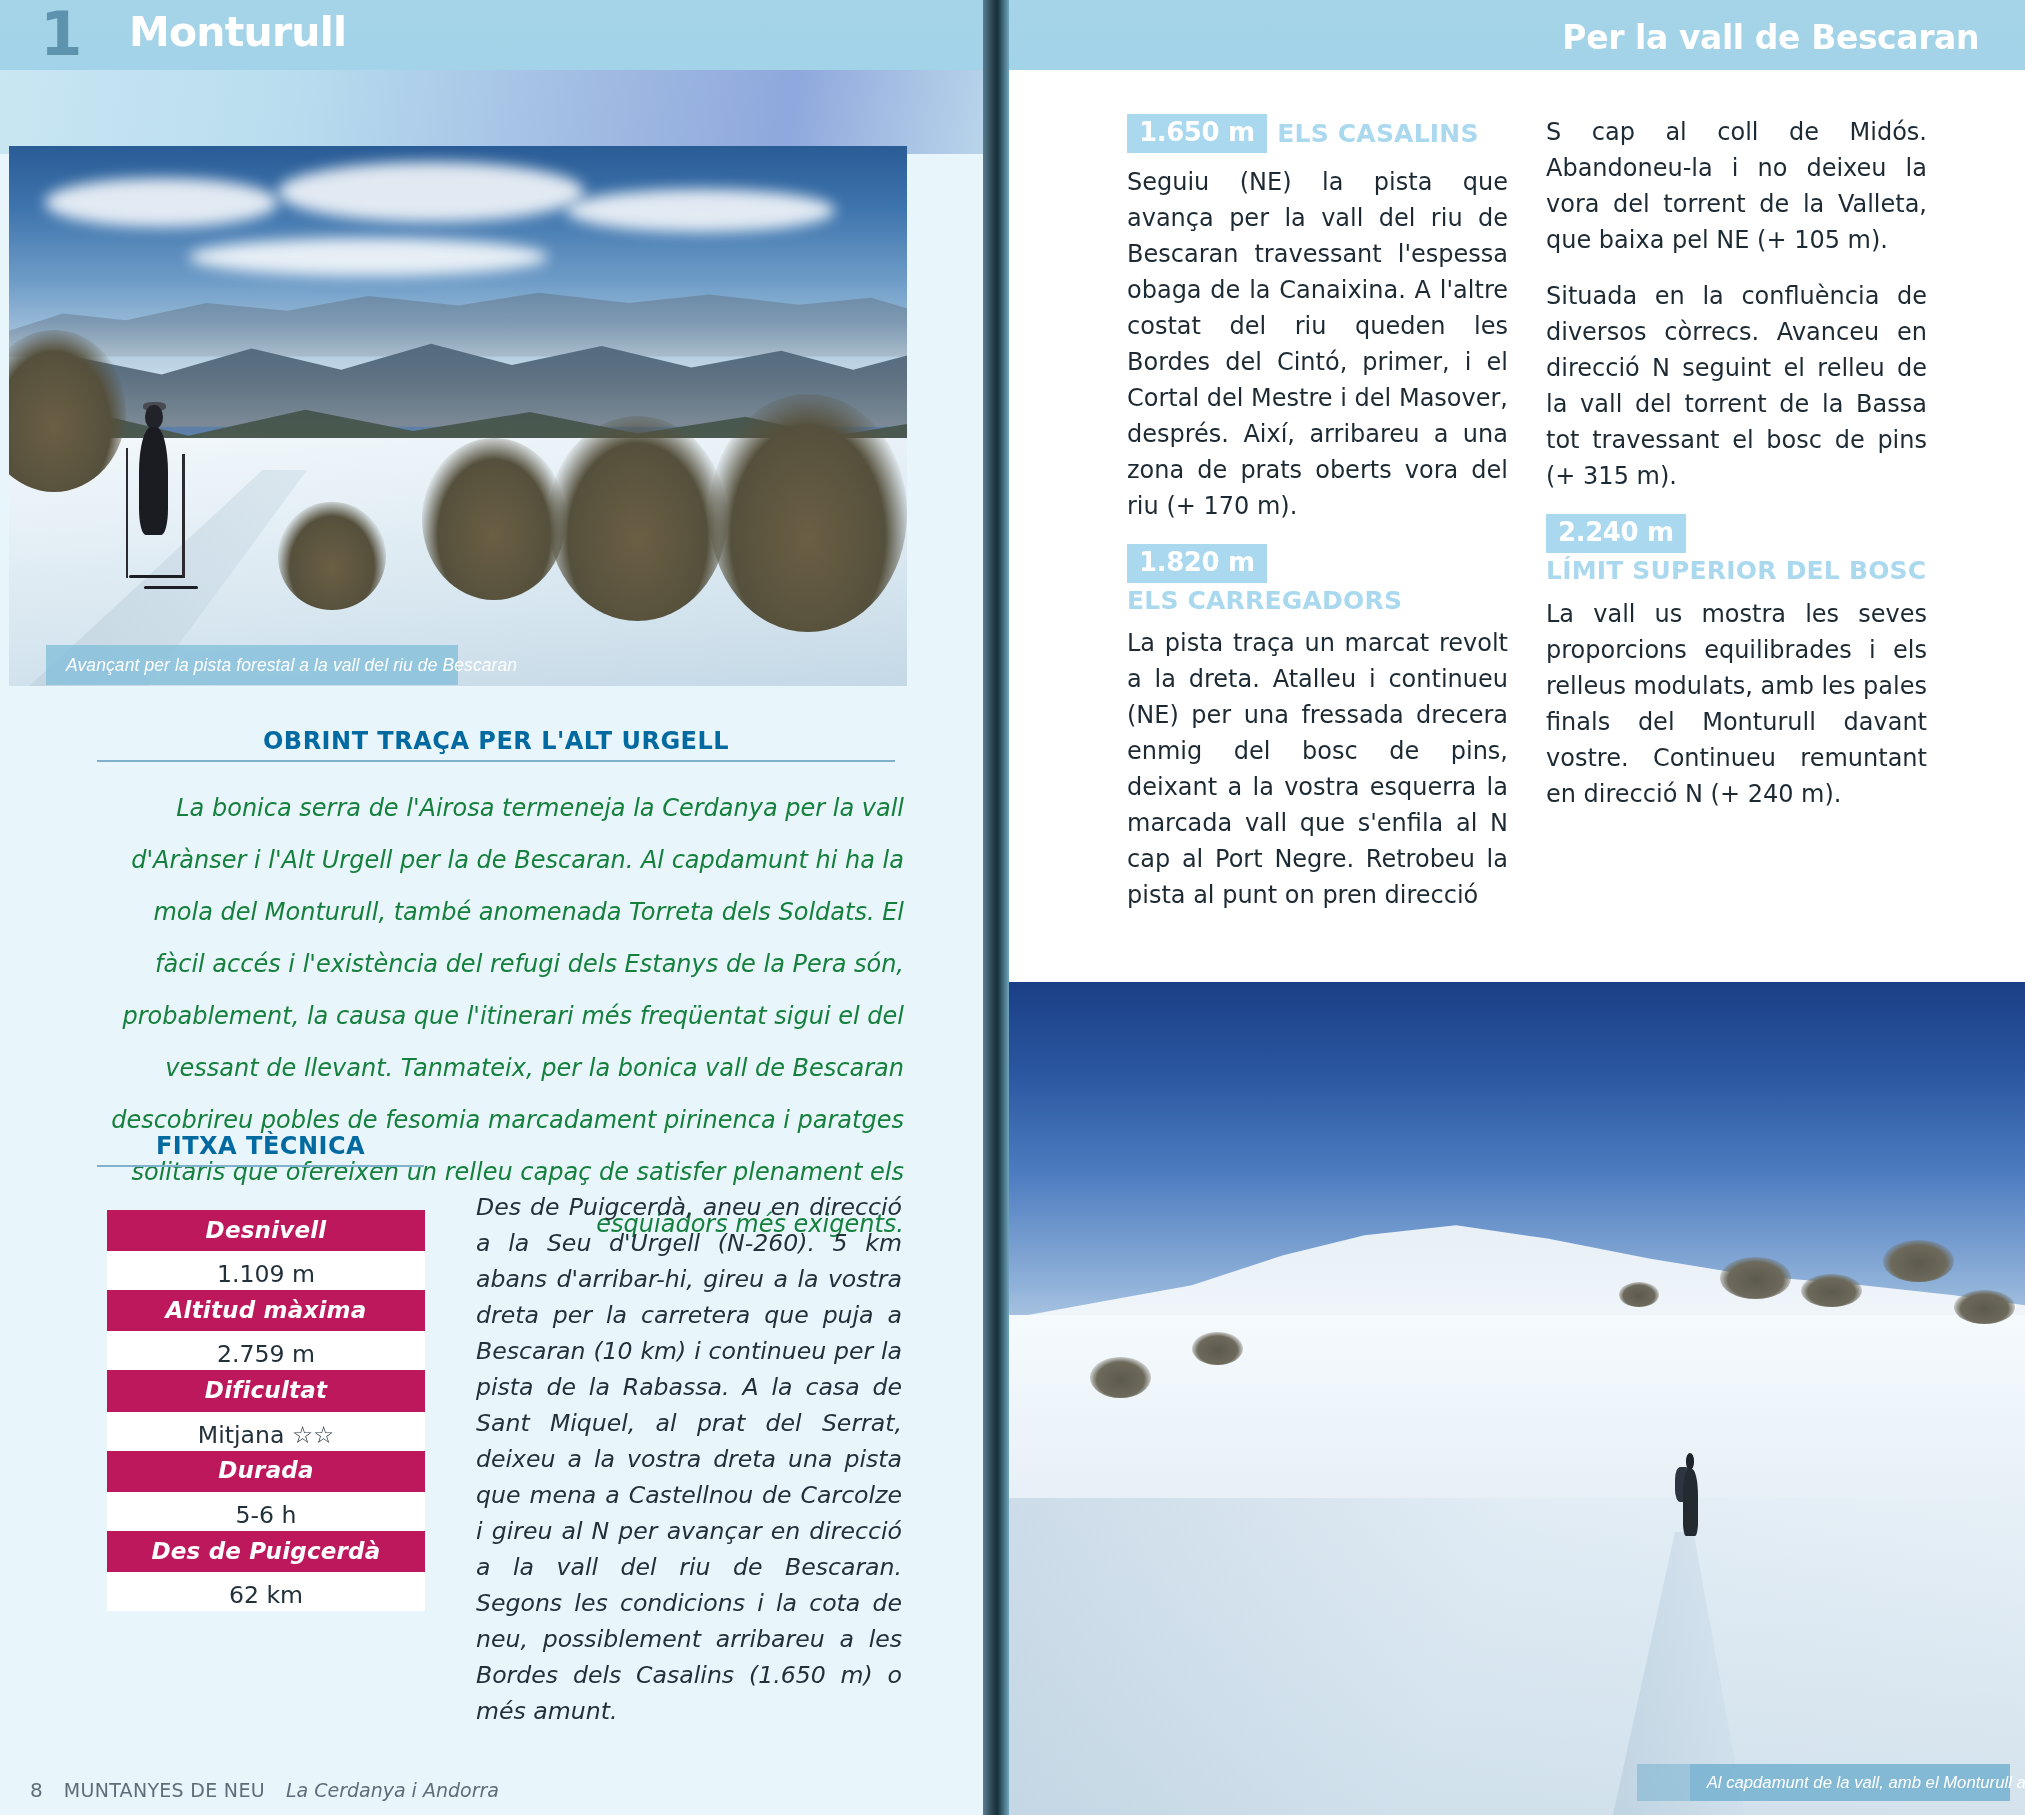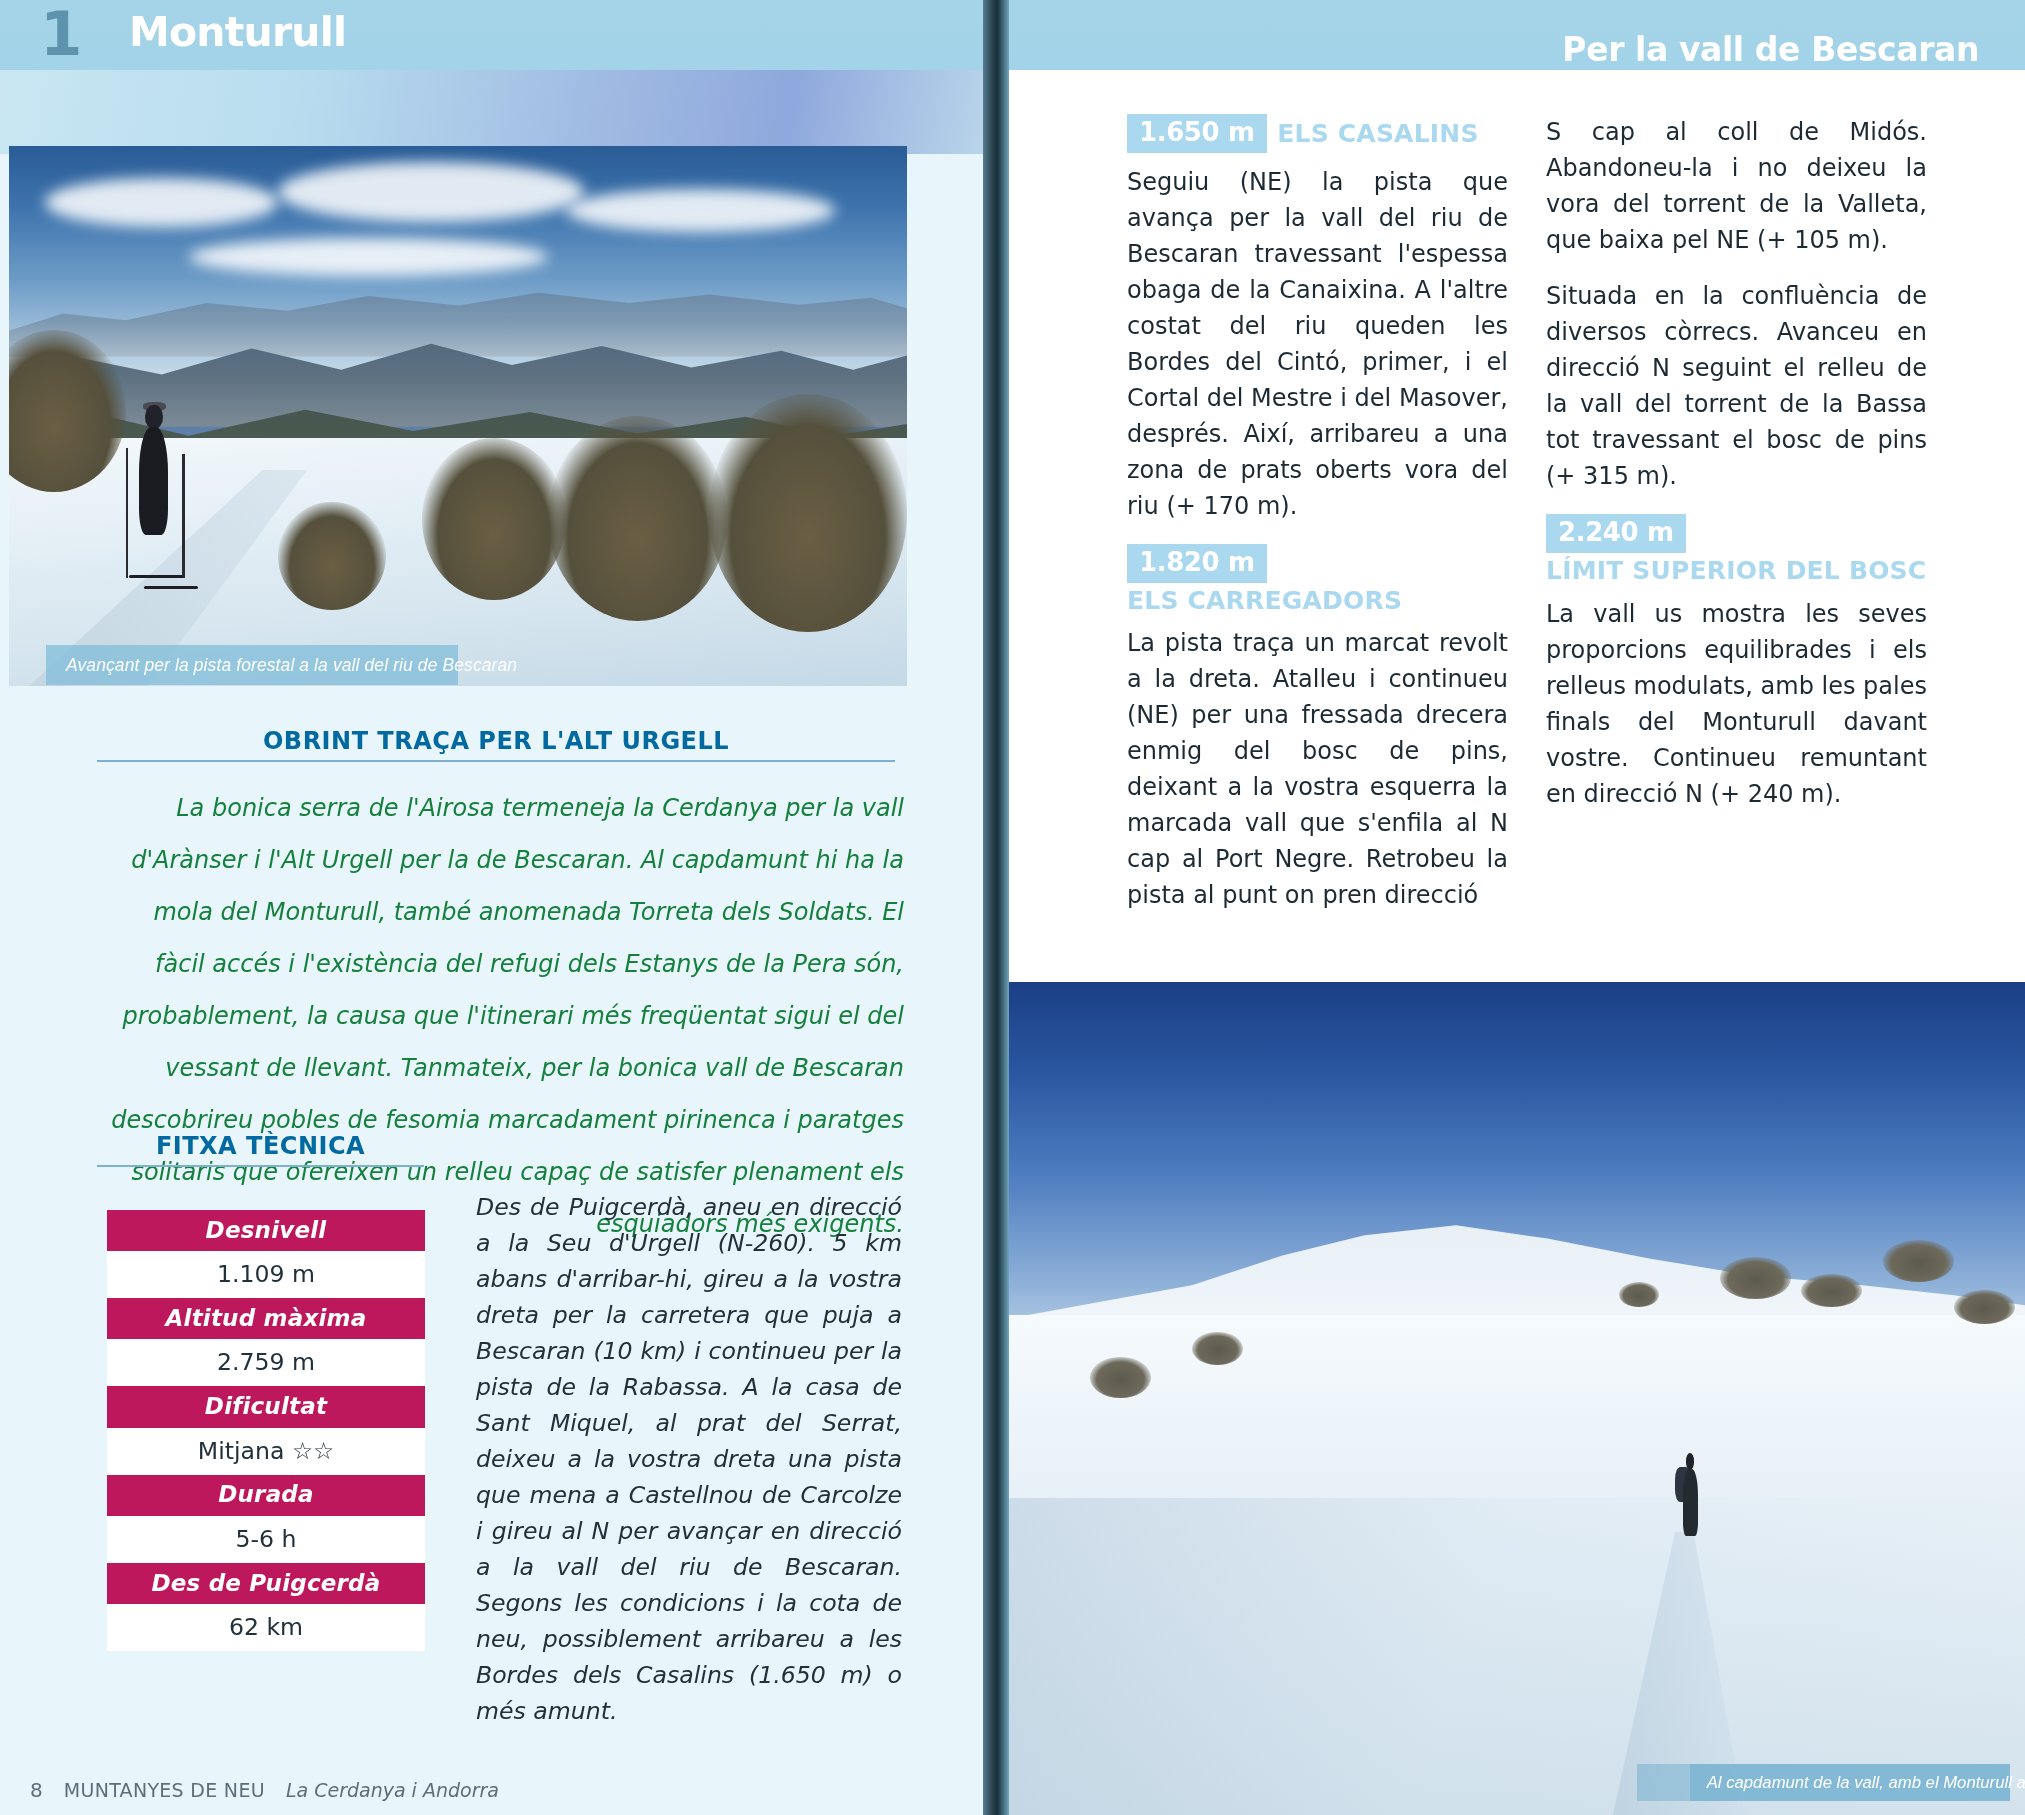--- a/index.html
+++ b/index.html
@@ -198,21 +198,21 @@
     text-align: center;
     padding: 6.8px 0 8.4px 0;
     font-family: "DejaVu Sans", sans-serif;
     letter-spacing: 0.2px;
   }
   .spec-value {
     background: #ffffff;
     color: #23313b;
     font-size: 23.6px;
     text-align: center;
-    padding: 9px 0 10px 0;
+    padding: 9px 0 2px 0;
     font-family: "DejaVu Sans", sans-serif;
   }
 
   .acces-para {
     position: absolute;
     left: 476px; top: 1189px;
     width: 426px;
     font-size: 23.6px;
     line-height: 36px;
     font-style: italic;
@@ -262,21 +262,21 @@
     background: #ffffff;
   }
   .right-header-band {
     position: absolute;
     left: 0; top: 0;
     width: 1016px; height: 70px;
     background: linear-gradient(180deg, #a5d4e8 0%, #a3d3e8 100%);
   }
   .right-header-title {
     position: absolute;
-    right: 46px; top: 30px;
+    right: 46px; top: 18px;
     font-size: 33px;
     font-weight: bold;
     color: #ffffff;
     letter-spacing: -0.4px;
     font-family: "DejaVu Sans", sans-serif;
   }
 
   .right-cols {
     position: absolute;
     left: 0; top: 114px;

